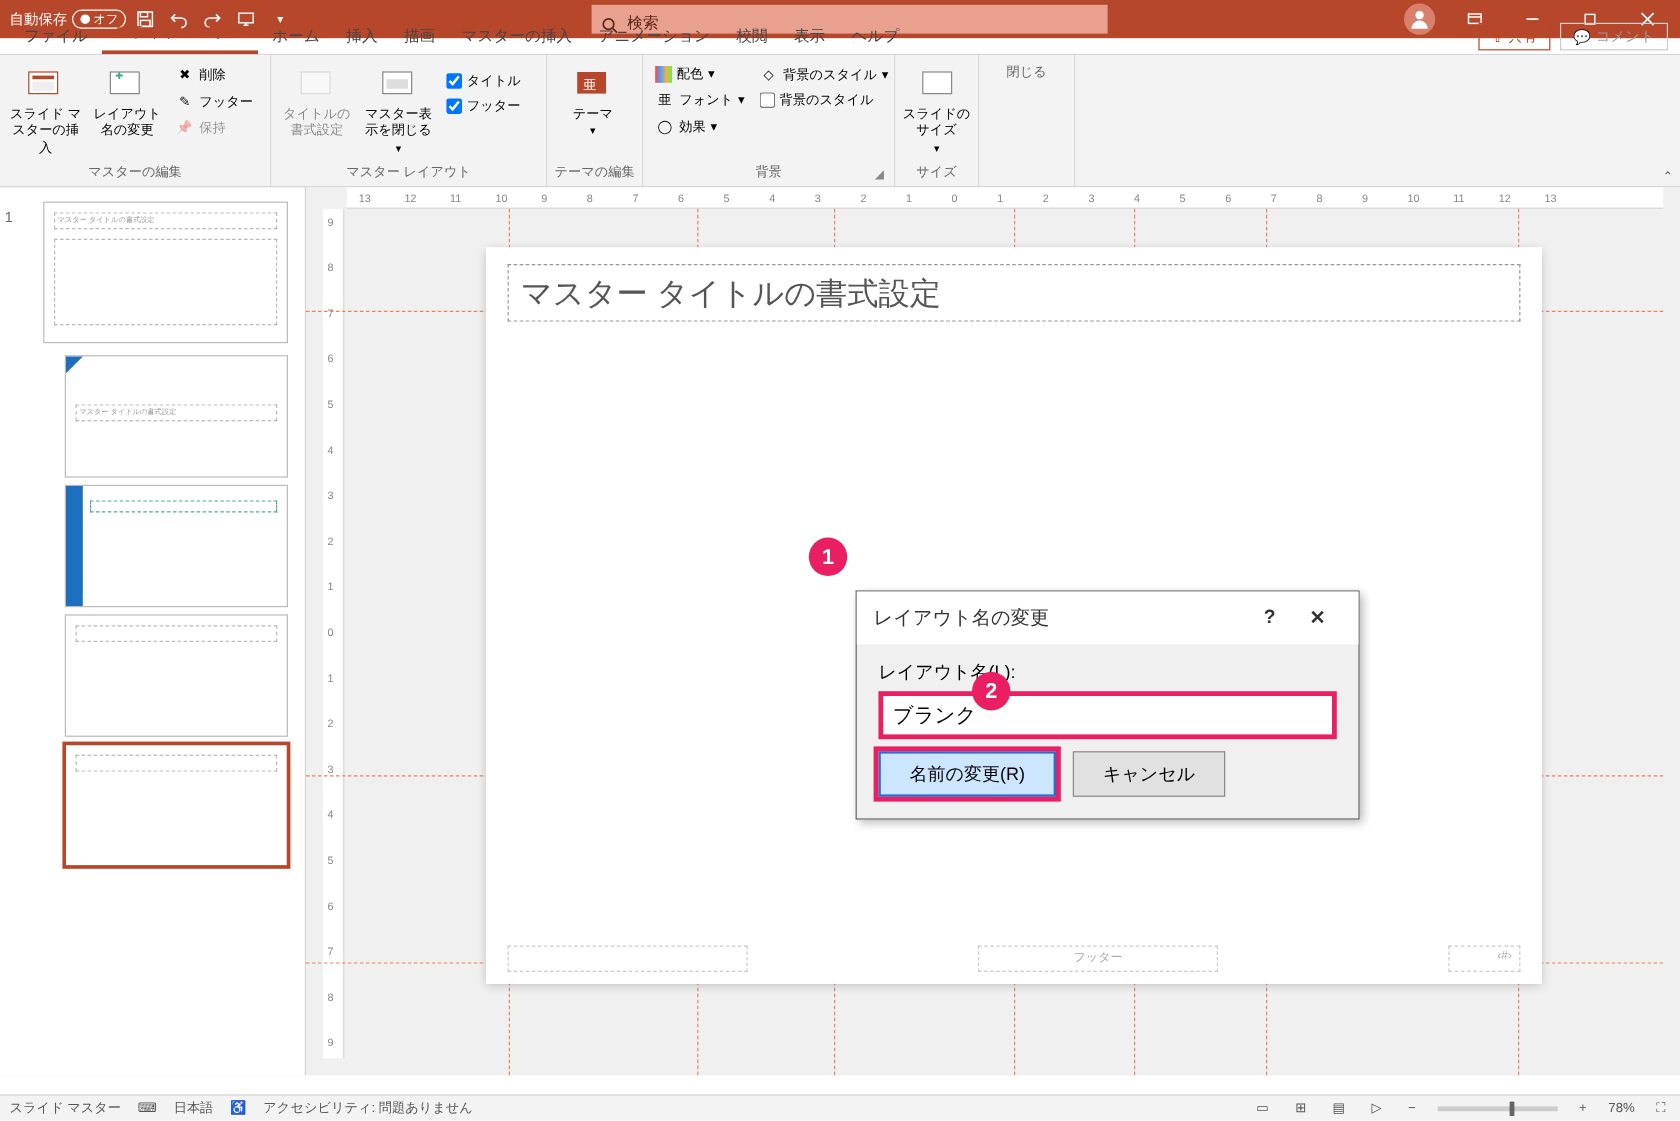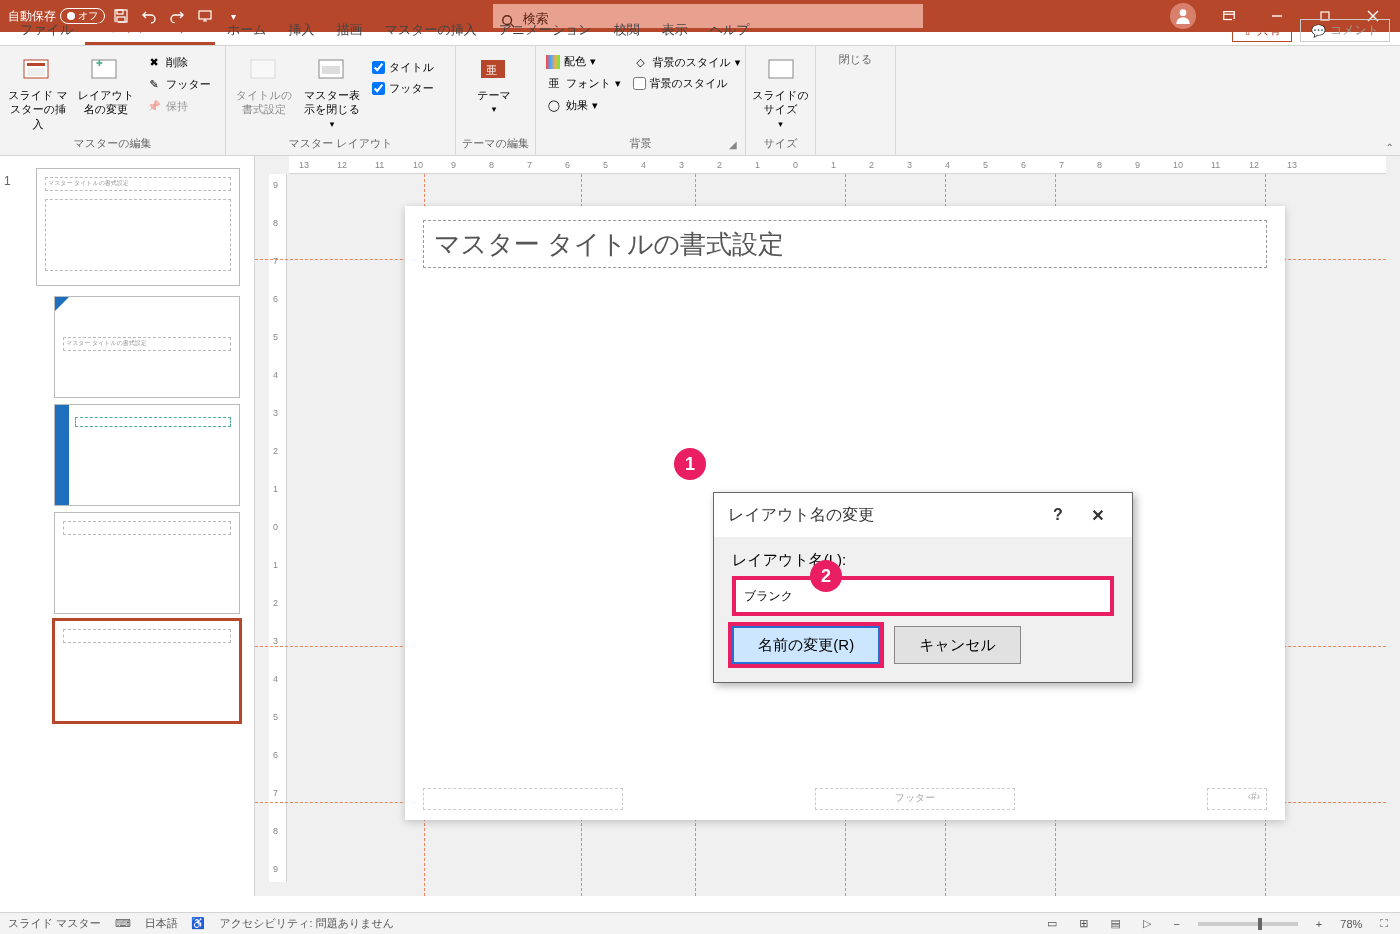--- a/index.html
+++ b/index.html
@@ -67,21 +67,21 @@
 .canvas-footer-ph { position: absolute; bottom: 10px; left: 18px; right: 18px; height: 22px; display: flex; justify-content: space-between; font-size: 10px; color: #aaa; }
 .canvas-footer-ph > div { border: 1px dashed #ccc; padding: 2px 6px; }
 
 
 .dialog { position: absolute; top: 336px; left: 458px; width: 420px; background: #f0f0f0; border: 1px solid #666; box-shadow: 3px 3px 8px rgba(0,0,0,0.3); z-index: 100; }
 .dialog-titlebar { height: 44px; background: #fff; display: flex; align-items: center; padding: 0 14px; font-size: 16px; color: #333; }
 .dialog-titlebar .spacer { flex: 1; }
 .dialog-titlebtn { width: 40px; height: 44px; display: inline-flex; align-items: center; justify-content: center; cursor: pointer; font-size: 16px; font-weight: bold; }
 .dialog-body { padding: 14px 18px 18px; font-size: 15px; }
 .dialog-label { margin-bottom: 6px; }
-.dialog-input { width: 100%; height: 40px; border: 4px solid #e91e63; padding: 0 8px; font-size: 12px; background: #fff; }
+.dialog-input { width: 100%; height: 40px; border: 4px solid #e91e63; padding: 0 8px; font-size: 17px; background: #fff; }
 .dialog-buttons { display: flex; gap: 14px; margin-top: 10px; }
 .dbtn { height: 38px; padding: 0 24px; background: #e1e1e1; border: 1px solid #888; font-size: 15px; cursor: pointer; display: inline-flex; align-items: center; }
 .dbtn.primary { outline: 4px solid #e91e63; background: #cde6ff; border: 2px solid #2a6dd0; }
 
 
 .statusbar { position: absolute; bottom: 0; left: 0; right: 0; height: 22px; background: #f3f3f3; border-top: 1px solid #d4d4d4; display: flex; align-items: center; font-size: 11px; color: #555; padding: 0 8px; gap: 14px; }
 .statusbar .sp { flex: 1; }
 .view-btn { padding: 0 4px; cursor: pointer; }
 .zoom-slider { width: 100px; height: 4px; background: #ccc; position: relative; }
 .zoom-slider .thumb { position: absolute; top: -4px; left: 60px; width: 4px; height: 12px; background: #666; border:none; margin:0;}

